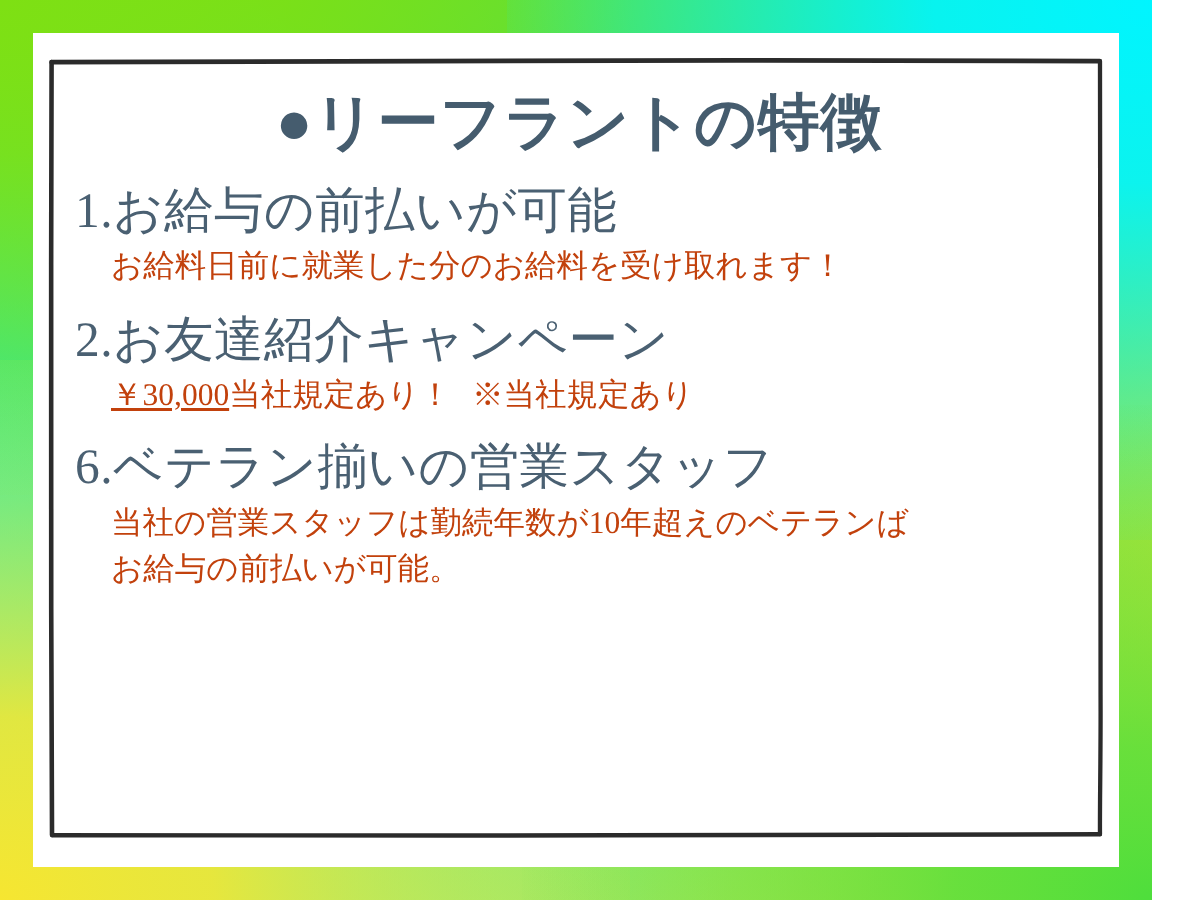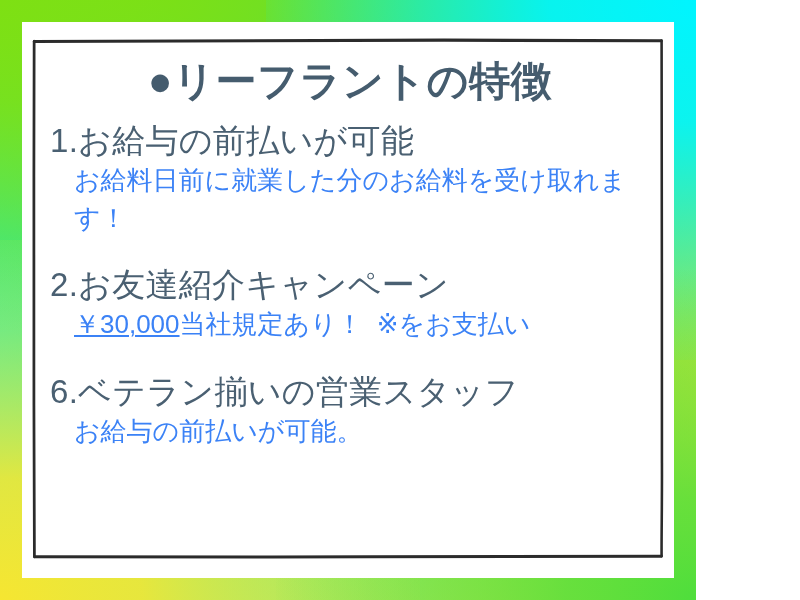--- a/index.html
+++ b/index.html
@@ -10,37 +10,38 @@
   body {
     width: 800px;
     height: 600px;
     overflow: hidden;
     font-family: "Liberation Sans", "DejaVu Sans", sans-serif;
   }
 
   
   #stage {
     position: relative;
-    width: 696px;
+    width: 768px;
     height: 600px;
     background-color: #3ce07a;
     background-image:
       linear-gradient(to bottom right,
         rgba(255,255,0,0.00) 38%,
         rgba(246,230,49,0.95) 100%),
       linear-gradient(to bottom left,
         rgba(0,245,255,0.00) 38%,
         rgba(0,245,255,0.98) 100%),
       linear-gradient(135deg,
         #7ee013 0%,
         #5fe03a 30%,
         #3ce06e 55%,
         #44e24f 78%,
         #52e33c 100%);
     background-blend-mode: normal, normal, normal;
+    font-family: Liberation Serif, serif;
   }
 
   
   .corner-tint {
     position: absolute;
     pointer-events: none;
   }
   #tint-tl {
     left: 0; top: 0; width: 420px; height: 330px;
     background: radial-gradient(ellipse at 0% 0%,
@@ -103,39 +104,39 @@
     font-size: 41px;
     font-weight: bold;
     letter-spacing: 0.5px;
     line-height: 1.05;
     margin: 16px 0 0 0;
     color: #455c6e;
     white-space: nowrap;
   }
 
   .feature-block {
-    margin-top: 28px;
+    margin-top: 14px;
   }
   .feature-block.first { margin-top: 18px; }
 
   .feature-heading {
     font-size: 33px;
     font-weight: 500;
     line-height: 1.22;
     letter-spacing: 0.3px;
     color: #4a6072;
     margin: 0 0 1px 0;
     white-space: nowrap;
   }
 
   .feature-desc {
-    font-size: 26px;
+    font-size: 21px;
     font-weight: 400;
     line-height: 1.44;
-    color: #3b82f6;
+    color: #c2410c;
     margin: 0 0 0 24px;
   }
 
   .feature-desc.wide-spaced {
     letter-spacing: 2.2px;
   }
 
   .amount-underline {
     text-decoration: underline;
     text-decoration-thickness: 1.5px;
@@ -169,24 +170,25 @@
 
         <h1 id="page-title">●リーフラントの特徴</h1>
 
         <div class="feature-block first">
           <div class="feature-heading">1.お給与の前払いが可能</div>
           <div class="feature-desc">お給料日前に就業した分のお給料を受け取れます！</div>
         </div>
 
         <div class="feature-block">
           <div class="feature-heading">2.お友達紹介キャンペーン</div>
-          <div class="feature-desc"><span class="amount-underline">￥30,000</span><span>当社規定あり！</span><span class="gap-wide"></span><span>※をお支払い</span></div>
+          <div class="feature-desc"><span class="amount-underline">￥30,000</span><span>当社規定あり！</span><span class="gap-wide"></span><span>※当社規定あり</span></div>
         </div>
 
         <div class="feature-block">
           <div class="feature-heading">6.ベテラン揃いの営業スタッフ</div>
+          <div class="feature-desc">当社の営業スタッフは勤続年数が10年超えのベテランば</div>
           <div class="feature-desc">お給与の前払いが可能。</div>
         </div>
 
       </div>
     </div>
   </div>
 </div>
 
 </body></html>

